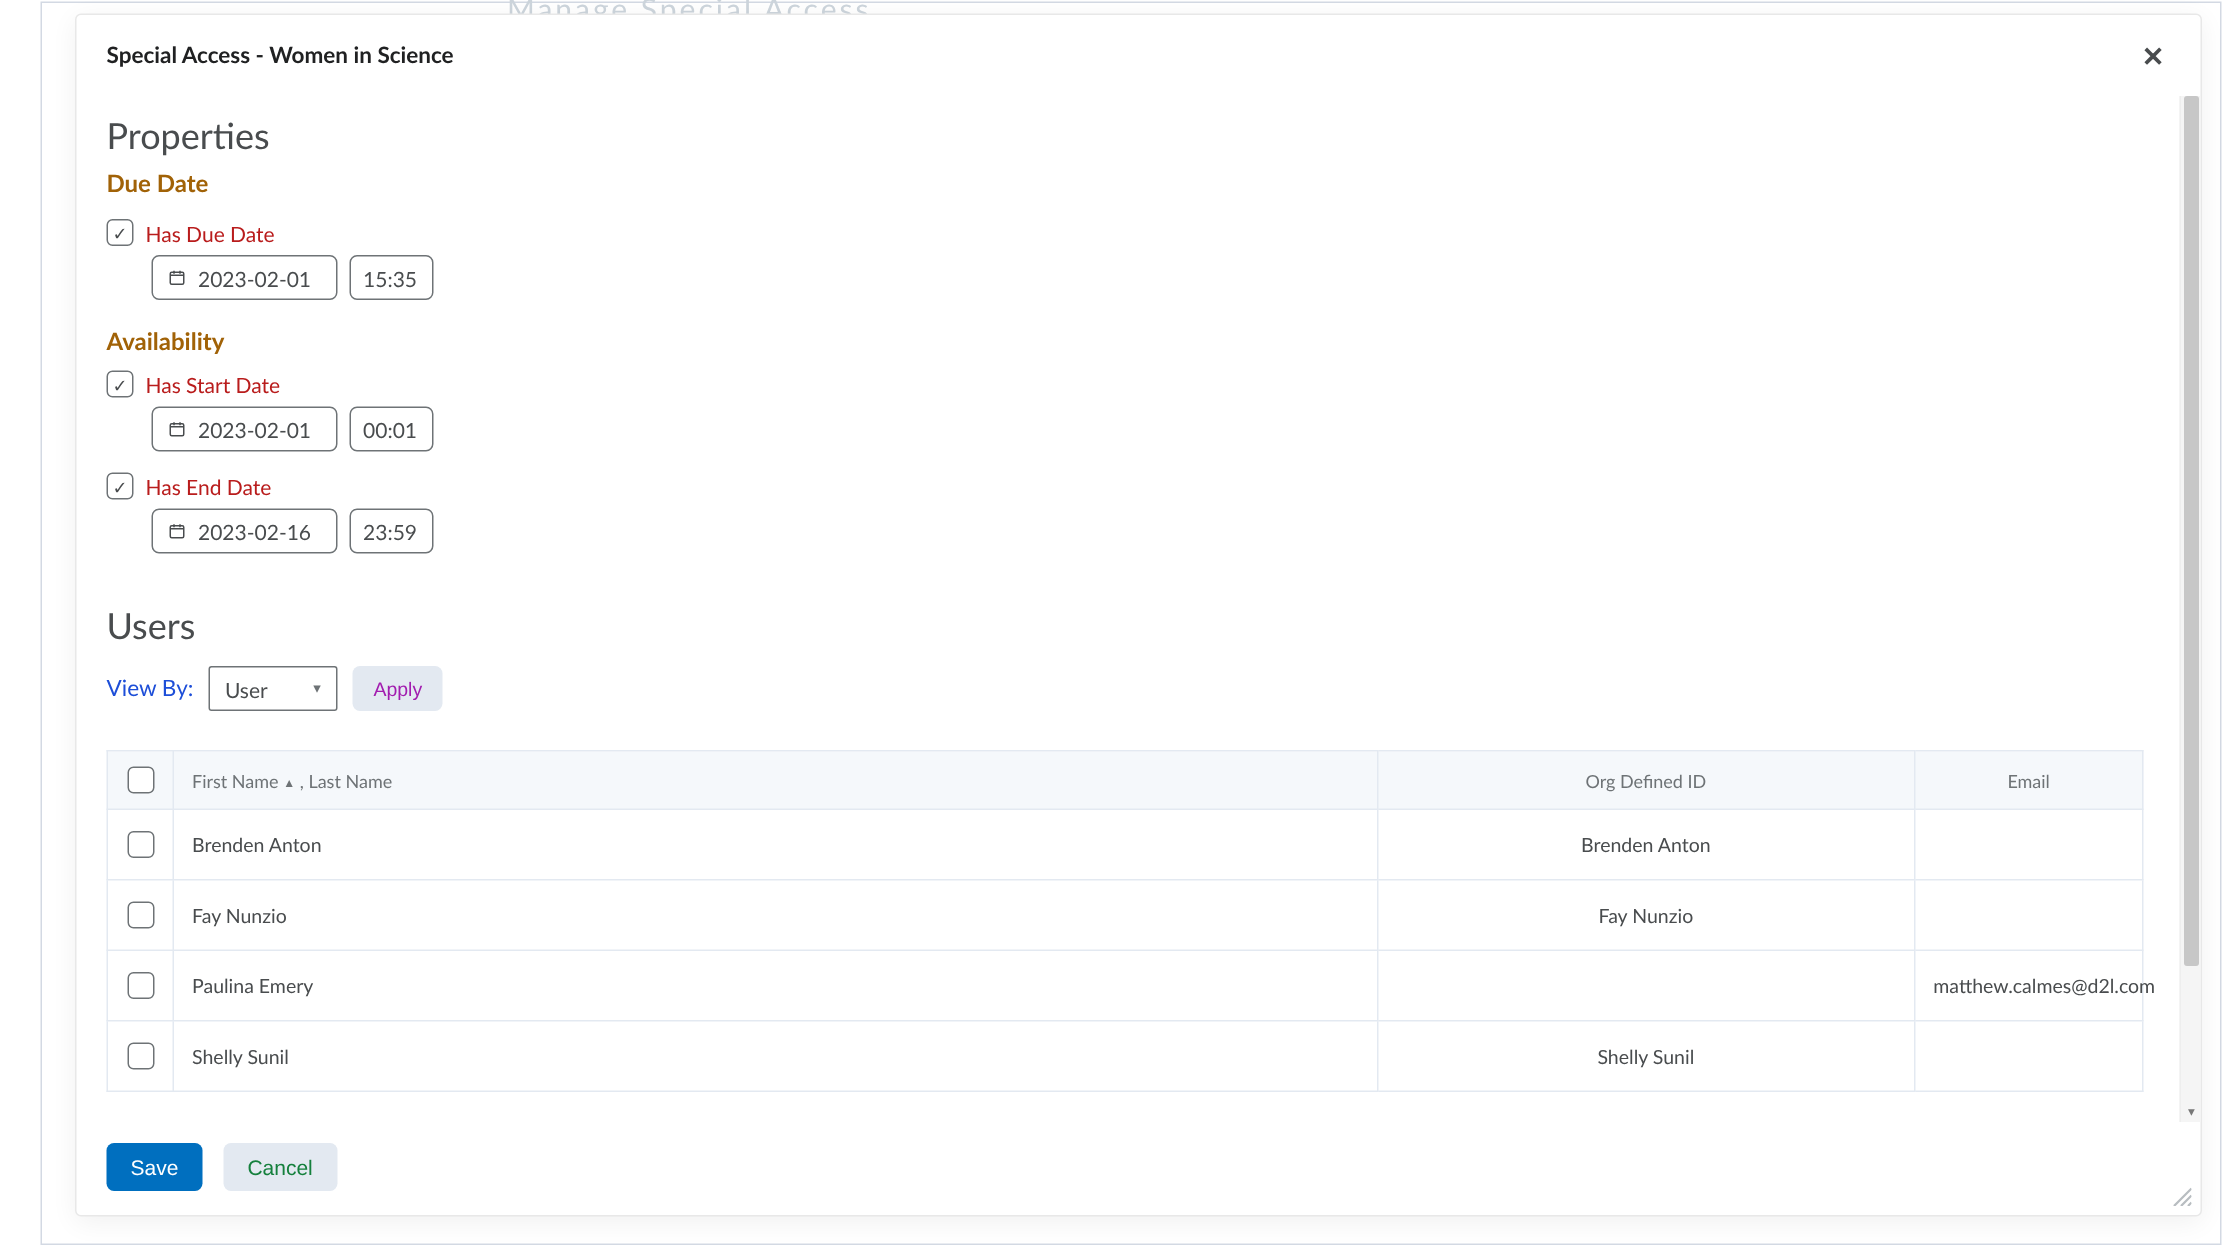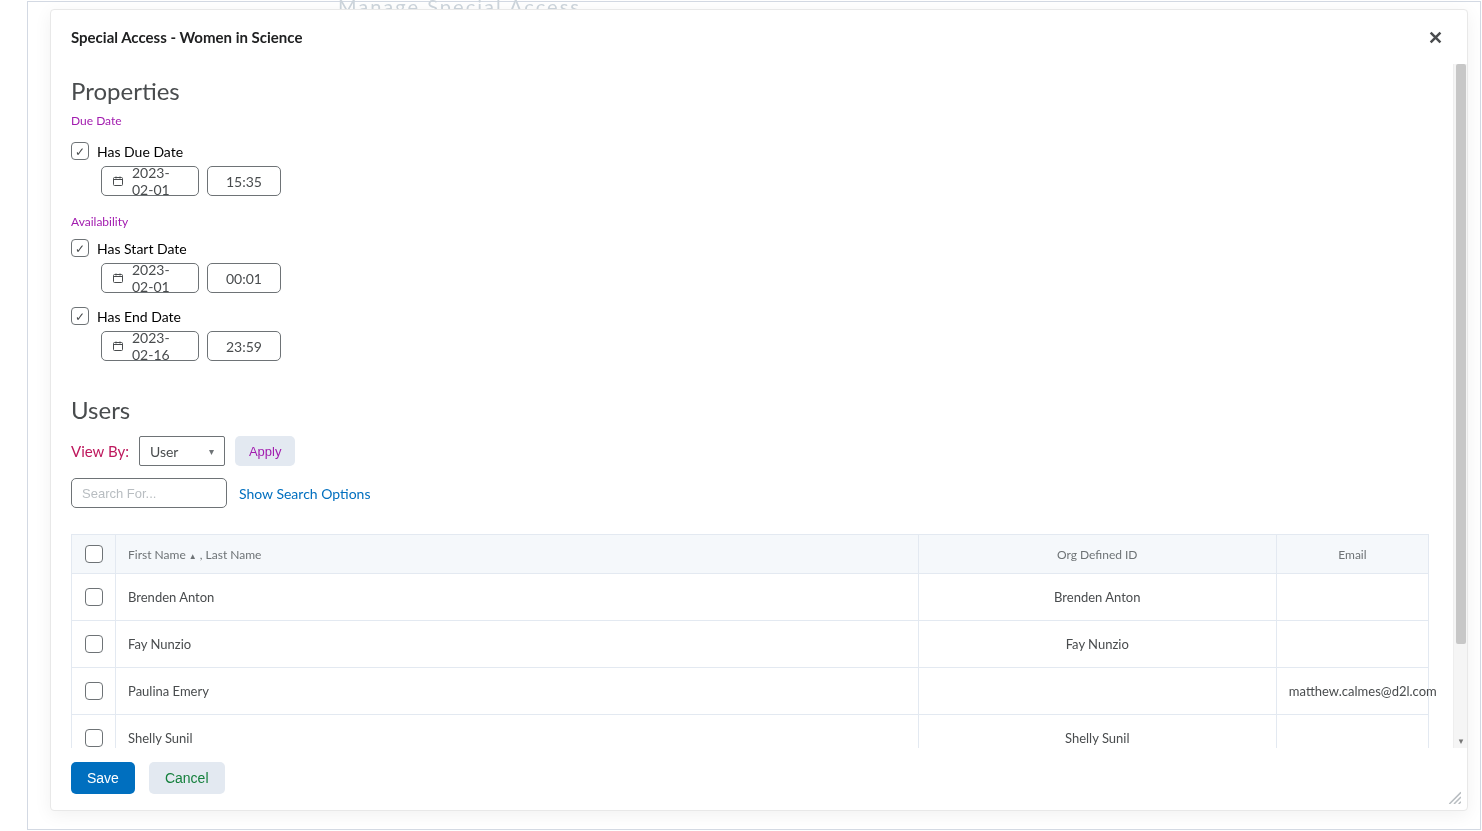--- a/index.html
+++ b/index.html
@@ -82,74 +82,74 @@
   .scroll-down { bottom: 0; }
   .content { padding: 4px 20px 0 20px; }
   h2.section {
     font-size: 24px;
     font-weight: 400;
     color: #494c4e;
     margin-top: 8px;
     margin-bottom: 8px;
   }
   .sublabel {
-    font-size: 12px;
-    font-weight: 400;
-    color: #a21caf;
+    font-size: 16px;
+    font-weight: 700;
+    color: #a16207;
     margin-top: 4px;
     margin-bottom: 10px;
   }
   .chk-row {
     display: flex;
     align-items: center;
     gap: 8px;
     margin-bottom: 6px;
     margin-top: 14px;
   }
   .chkbox {
     width: 18px; height: 18px;
     border: 1.5px solid #6e7376;
     border-radius: 4px;
     display: flex; align-items: center; justify-content: center;
     font-size: 12px; color: #494c4e;
     background: #fff;
     cursor: pointer;
   }
   .chkbox.unchecked { color: transparent; }
-  .chk-row label { font-size: 14px; color: #000000; cursor: pointer;}
+  .chk-row label { font-size: 14px; color: #b91c1c; cursor: pointer;}
   .dt-row {
     display: flex;
     gap: 8px;
     margin-left: 30px;
     margin-bottom: 6px;
   }
   .dt-input {
     height: 30px;
     border: 1px solid #6e7376;
     border-radius: 5px;
     display: flex;
     align-items: center;
     padding: 0 10px;
     font-size: 14px;
     color: #494c4e;
     background: #fff;
     gap: 8px;
     cursor: pointer;
   }
-  .dt-input.date { width: 98px; }
-  .dt-input.time { width: 74px; justify-content: center;}
+  .dt-input.date { width: 124px; }
+  .dt-input.time { width: 56px; justify-content: flex-end;}
   .cal-icon { width:12px; height:12px; display:inline-block;}
   .cal-icon svg { width:12px; height:12px; display:block;}
   .viewby-row {
     display: flex;
     align-items: center;
     gap: 10px;
     margin-top: 12px;
   }
-  .viewby-row .lbl { font-size: 15px; color:#be185d;}
+  .viewby-row .lbl { font-size: 15px; color:#1d4ed8;}
   .select {
     height: 30px; width: 86px;
     border: 1px solid #6e7376; border-radius: 2px;
     display: flex; align-items: center; justify-content: space-between;
     padding: 0 10px; font-size: 14px; background:#fff; cursor:pointer;
   }
   .chevron { font-size: 10px; color:#6e7376;}
   .btn-sub {
     height: 30px; padding: 0 14px;
     border-radius: 5px; border: none;
@@ -304,32 +304,20 @@
 
           <div class="viewby-row">
             <span class="lbl">View By:</span>
             <div class="select">
               <span>User</span>
               <span class="chevron">▾</span>
             </div>
             <button class="btn-sub">Apply</button>
           </div>
 
-          <div class="search-row">
-            <div class="search-box">
-              <input type="text" placeholder="Search For..." style="">
-              <span class="mag-icon">
-                <svg viewBox="0 0 24 24" fill="none" stroke="#494c4e" stroke-width="2.5">
-                    <circle cx="10" cy="10" r="6.5"></circle>
-                    <path d="M20 20l-5-5"></path>
-                  </svg>
-              </span>
-            </div>
-            <span class="link">Show Search Options</span>
-          </div>
 
           <table class="users">
             <colgroup>
               <col class="col-chk">
                 <col class="col-name">
                 <col class="col-org">
                 <col class="col-email">
             </colgroup>
             <thead>
               <tr>

